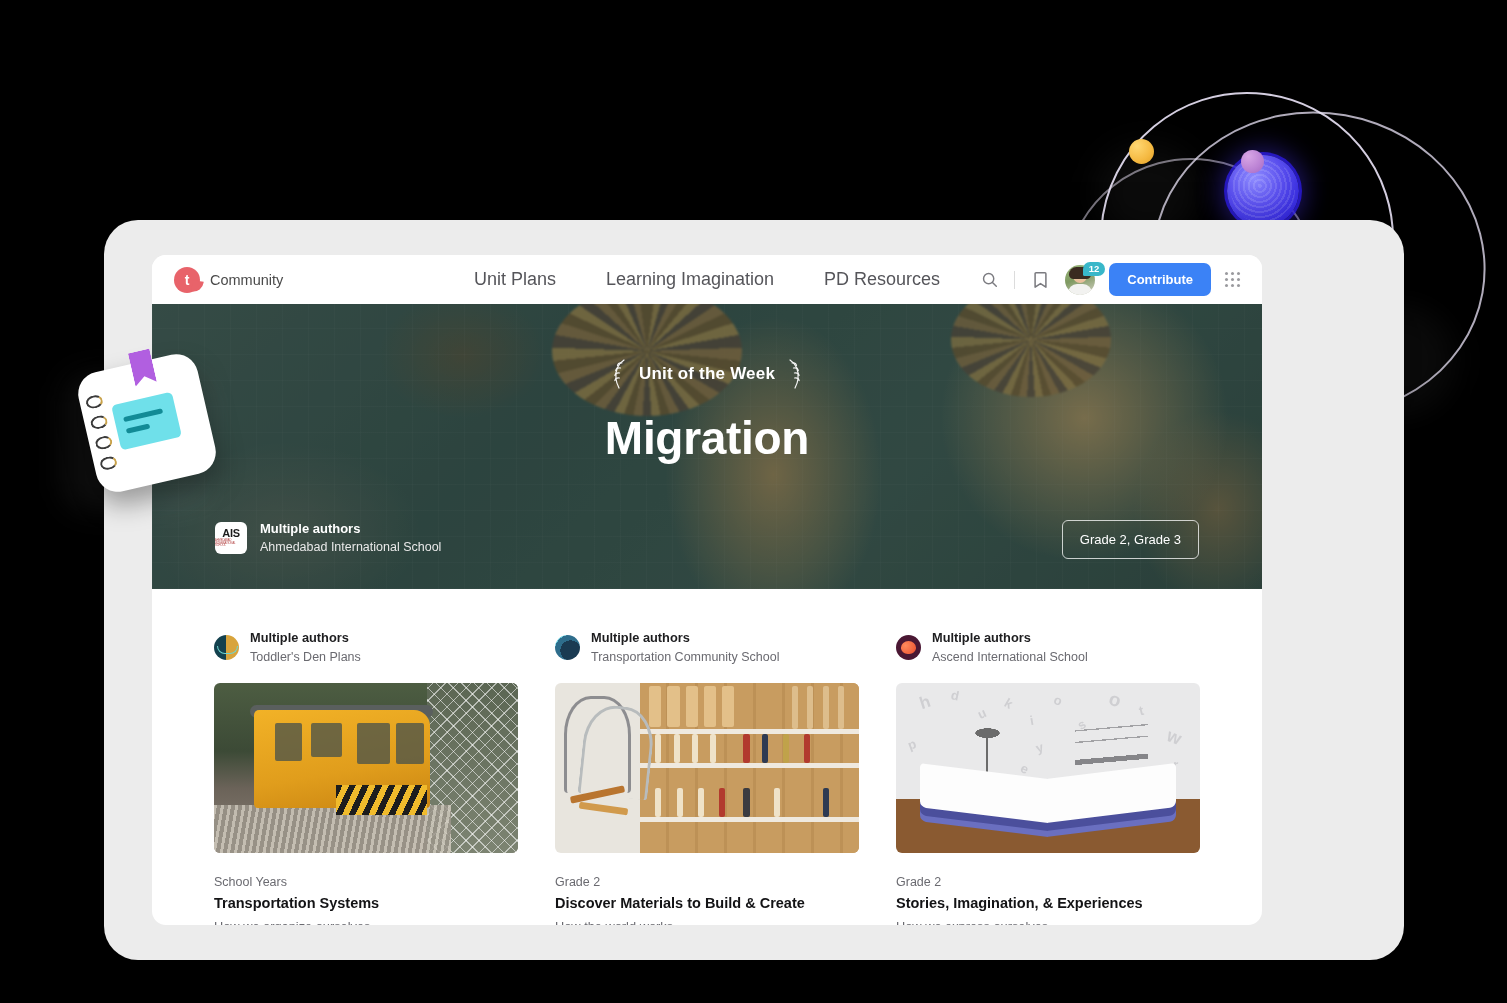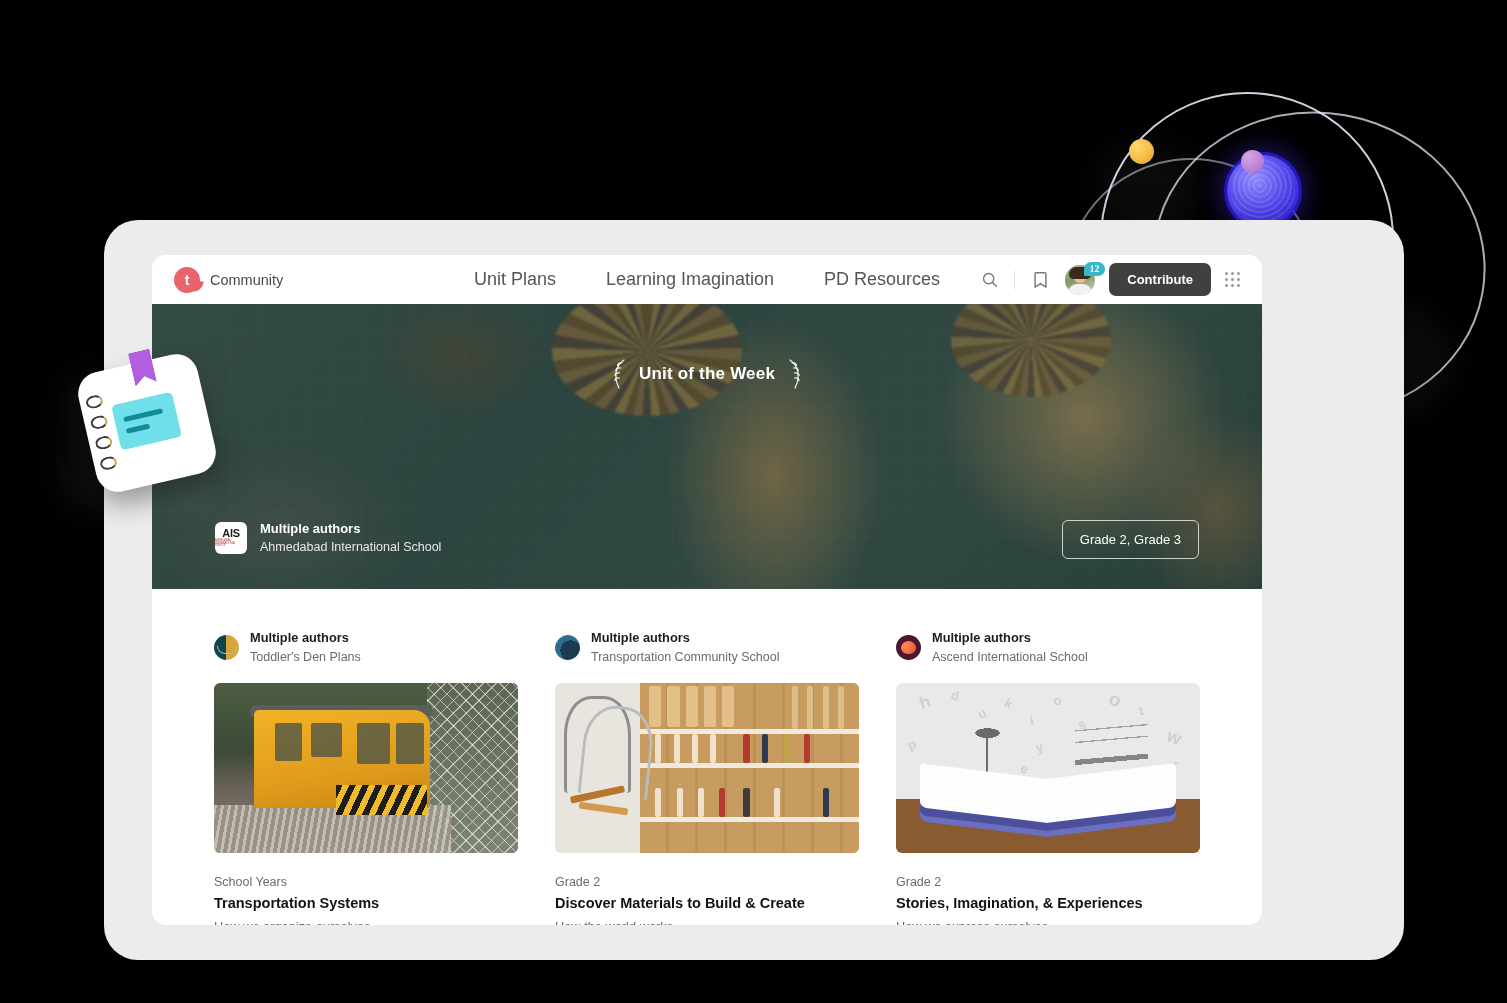--- a/index.html
+++ b/index.html
@@ -46,31 +46,31 @@
     border-radius:0 0 10px 0;transform:rotate(8deg);}
   .logo span{color:#fff;font-size:14px;font-weight:600;position:relative;z-index:2;line-height:1;}
   .brand-text{font-size:14.5px;color:#4a4a4a;}
 
   .navlinks{position:absolute;left:50%;transform:translateX(-50%);display:flex;gap:50px;}
   .navlink{font-size:18px;color:#55555a;cursor:pointer;}
 
   .navright{margin-left:auto;display:flex;align-items:center;gap:14px;}
   .icobtn{width:22px;height:22px;display:flex;align-items:center;justify-content:center;cursor:pointer;}
   .vdiv{width:1px;height:18px;background:#dcdcdc;}
-  .avatarwrap{position:relative;width:30px;height:30px;font-family:Liberation Serif, serif;}
+  .avatarwrap{position:relative;width:30px;height:30px;}
   .avatar{width:30px;height:30px;border-radius:50%;overflow:hidden;
     background:linear-gradient(160deg,#9ab57a 0%,#7f9a62 45%,#d7d2c7 100%);position:relative;}
   .avatar:before{content:"";position:absolute;left:8px;top:4px;width:14px;height:14px;border-radius:50%;
     background:#e8c09c;}
   .avatar:after{content:"";position:absolute;left:4px;top:2px;width:22px;height:12px;border-radius:10px 10px 6px 6px;
     background:#3a2a20;}
   .avatar .shirt{position:absolute;left:3px;bottom:0;width:24px;height:11px;border-radius:9px 9px 0 0;background:#f2f2f0;}
   .badge{position:absolute;right:-10px;top:-3px;background:#39b7c9;color:#fff;font-size:9.5px;font-weight:600;
     padding:2px 6px;border-radius:9px 9px 9px 2px;line-height:1.1;}
-  .contribute{background:#404040;color:#fff;border:none;border-radius:7px;padding:9px 18px;
+  .contribute{background:#3b82f6;color:#fff;border:none;border-radius:7px;padding:9px 18px;
     font-size:13px;font-weight:600;cursor:pointer;font-family:inherit;}
   .grid9{display:grid;grid-template-columns:repeat(3,3px);grid-template-rows:repeat(3,3px);gap:3px;cursor:pointer;}
   .grid9 i{width:3px;height:3px;background:#9a9a9e;border-radius:50%;display:block;}
 
   
   .hero{position:relative;height:285px;overflow:hidden;}
   .map{position:absolute;inset:0;
     background:
       radial-gradient(ellipse 120px 90px at 28% 18%,rgba(120,95,60,.55),transparent 70%),
       radial-gradient(ellipse 150px 220px at 56% 60%,rgba(196,160,100,.85),transparent 72%),
@@ -259,20 +259,21 @@
             <svg class="laurel" viewBox="0 0 16 30" fill="none" stroke="#fff" stroke-width="1.2">
               <path d="M13 1C7 5 4 12 5 20c.3 3 1.5 6 3 9" stroke-linecap="round"></path>
               <path d="M11 4c-2.5-.5-4 .5-4.5 2.5M9.5 9c-2.6-.6-4.2.4-4.8 2.4M8.6 14c-2.6-.5-4.2.5-4.7 2.5M8.4 19c-2.6-.4-4.1.7-4.5 2.7" stroke-linecap="round"></path>
             </svg>
             <span>Unit of the Week</span>
             <svg class="laurel" viewBox="0 0 16 30" fill="none" stroke="#fff" stroke-width="1.2" style="transform:scaleX(-1)">
               <path d="M13 1C7 5 4 12 5 20c.3 3 1.5 6 3 9" stroke-linecap="round"></path>
               <path d="M11 4c-2.5-.5-4 .5-4.5 2.5M9.5 9c-2.6-.6-4.2.4-4.8 2.4M8.6 14c-2.6-.5-4.2.5-4.7 2.5M8.4 19c-2.6-.4-4.1.7-4.5 2.7" stroke-linecap="round"></path>
             </svg>
           </div>
+          <div class="herotitle">Migration</div>
         </div>
 
         <div class="heroauthor">
           <div class="aislogo">
             <b>AIS</b>
             <i>AHMEDABAD INTERNATIONAL SCHOOL</i>
           </div>
           <div>
             <div class="authname">Multiple authors</div>
             <div class="authorg">Ahmedabad International School</div>

